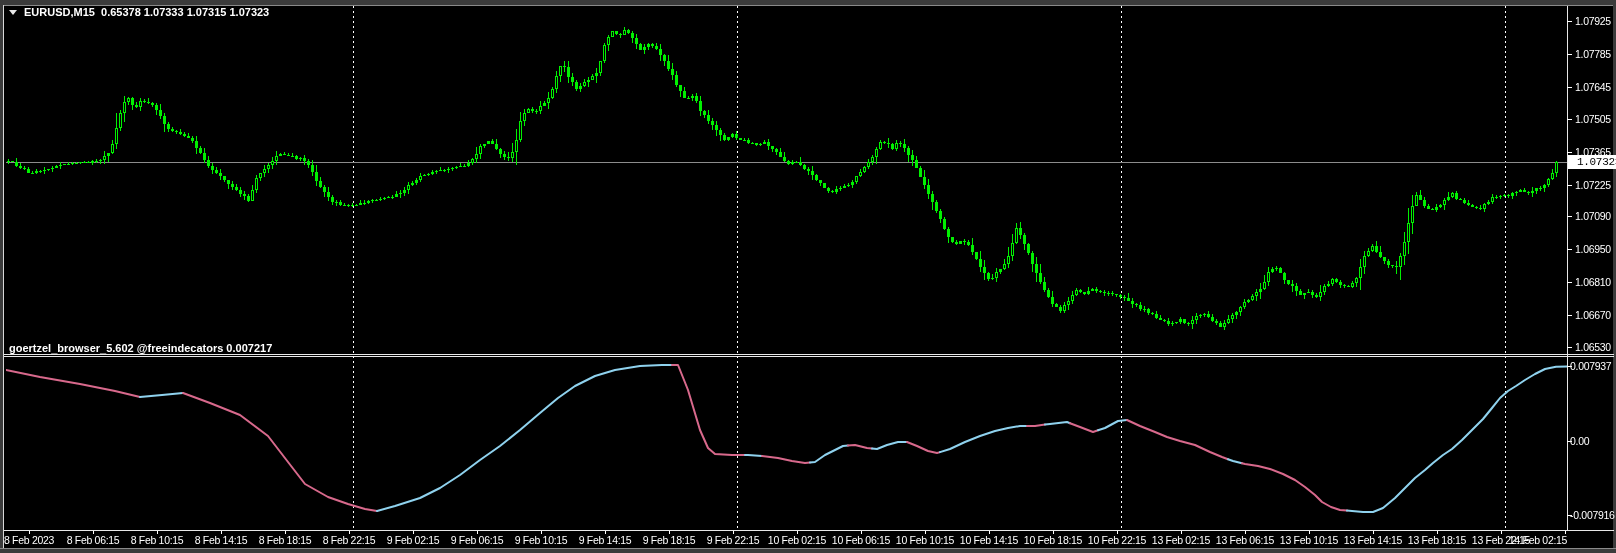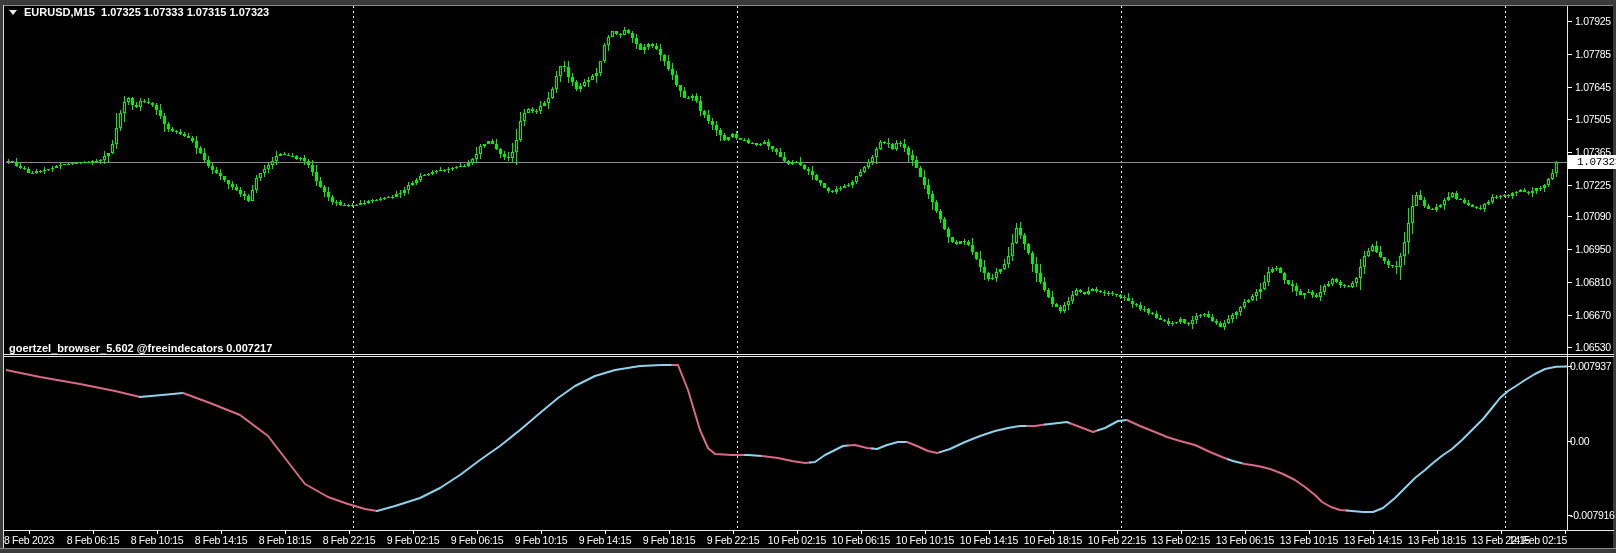--- a/index.html
+++ b/index.html
@@ -1007,17 +1007,17 @@
         <rect x="1437" y="531" width="1" height="3" fill="#ffffff" shape-rendering="crispEdges"></rect>
         <text x="1437" y="544" fill="#ffffff" font-size="10.5" font-family="Liberation Sans, sans-serif" text-anchor="middle" letter-spacing="-0.3">13 Feb 18:15</text>
         <rect x="1501" y="531" width="1" height="3" fill="#ffffff" shape-rendering="crispEdges"></rect>
         <text x="1501" y="544" fill="#ffffff" font-size="10.5" font-family="Liberation Sans, sans-serif" text-anchor="middle" letter-spacing="-0.3">13 Feb 22:15</text>
         <rect x="1565" y="531" width="1" height="3" fill="#ffffff" shape-rendering="crispEdges"></rect>
         <text x="1538" y="544" fill="#ffffff" font-size="10.5" font-family="Liberation Sans, sans-serif" text-anchor="middle" letter-spacing="-0.3">14 Feb 02:15</text>
       </g>
     </svg>
   <div class="overlay" id="chart-header">
     <span id="symbol-dropdown"></span>
-    <span>EURUSD,M15  1.07325 1.07333 1.07315 1.07323</span>
+    <span>EURUSD,M15  0.65378 1.07333 1.07315 1.07323</span>
   </div>
   <div class="overlay" id="indicator-header">goertzel_browser_5.602 @freeindecators 0.007217</div>
   <div class="overlay" id="bid-tag">1.07323</div>
 </div>
 
 </body></html>

